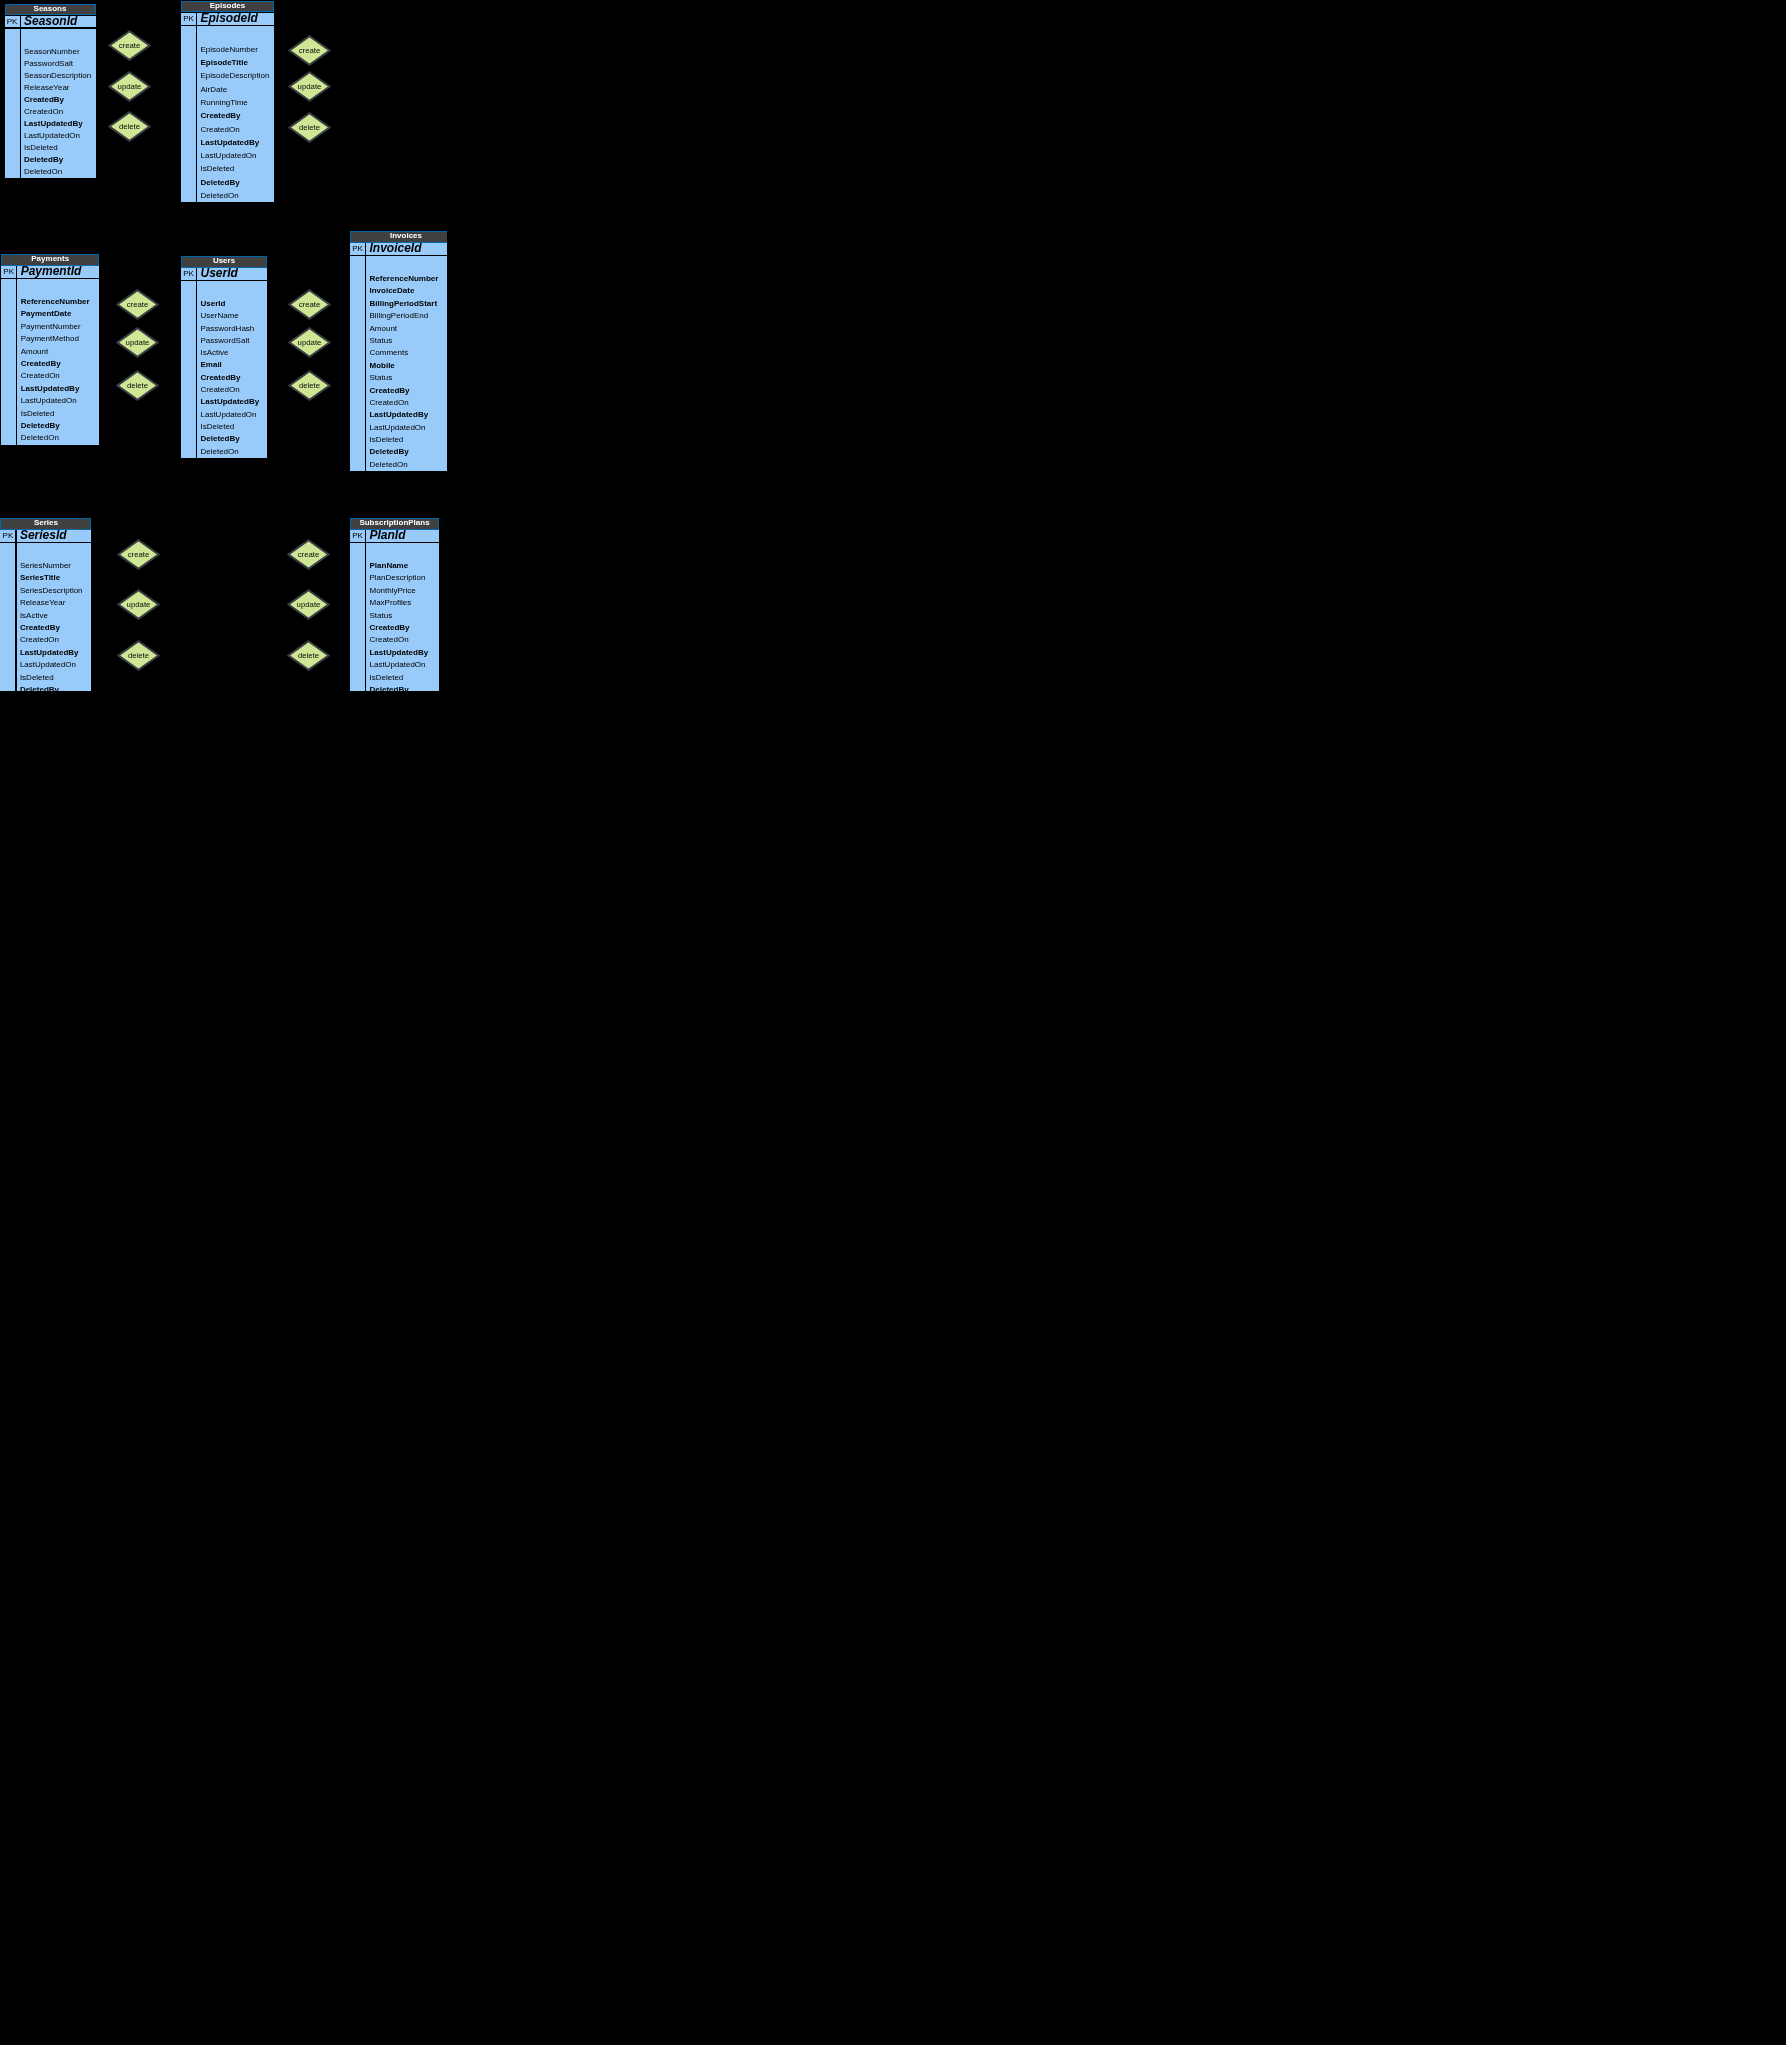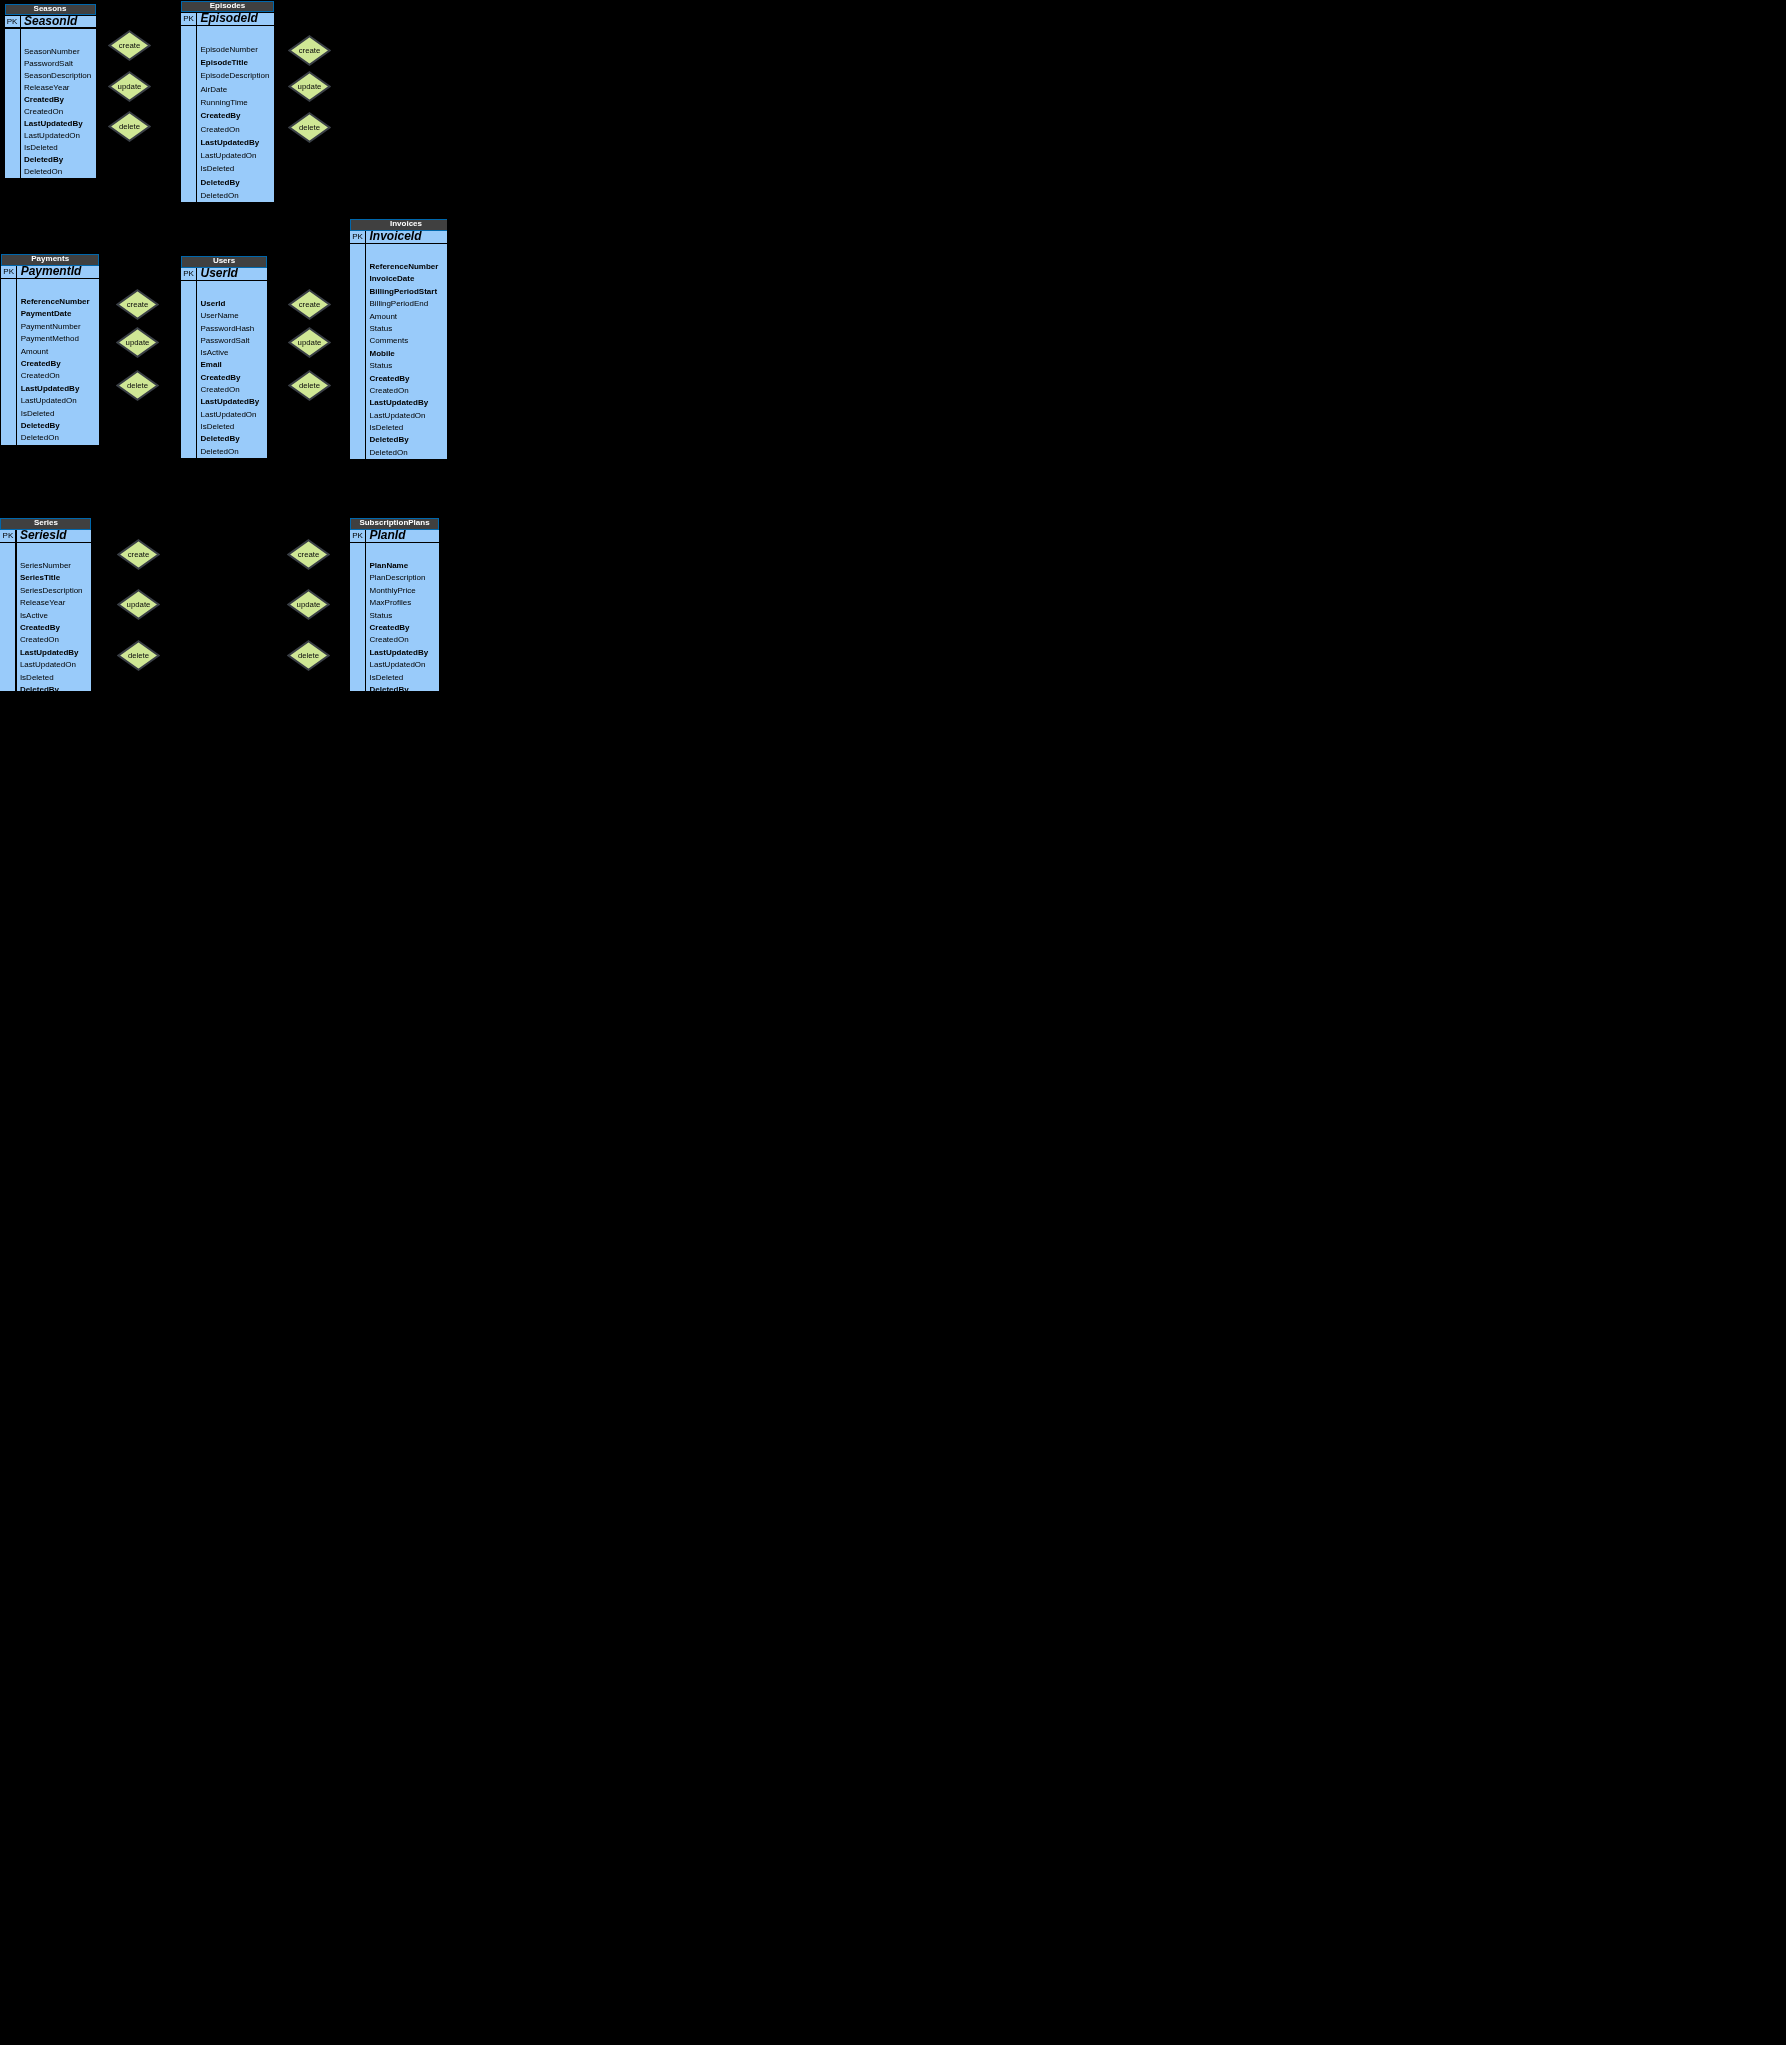--- a/index.html
+++ b/index.html
@@ -158,21 +158,21 @@
           <div class="fline">CreatedOn</div>
           <div class="fline b">LastUpdatedBy</div>
           <div class="fline">LastUpdatedOn</div>
           <div class="fline">IsDeleted</div>
           <div class="fline b">DeletedBy</div>
           <div class="fline">DeletedOn</div>
         </div>
     </div>
   </div>
 
-  <div class="entity" style="left:350px; top:219px; width:112px; --lh:12.4px;">
+  <div class="entity" style="left:350px; top:231px; width:112px; --lh:12.4px;">
     <div class="etitle">Invoices</div>
     <div class="ebody">
       <div class="cell pkcell">PK</div>
       <div class="cell keycell">InvoiceId</div>
       <div class="cell"></div>
       <div class="cell fields">
           <div class="fline b">ReferenceNumber</div>
           <div class="fline b">InvoiceDate</div>
           <div class="fline b">BillingPeriodStart</div>
           <div class="fline">BillingPeriodEnd</div>

